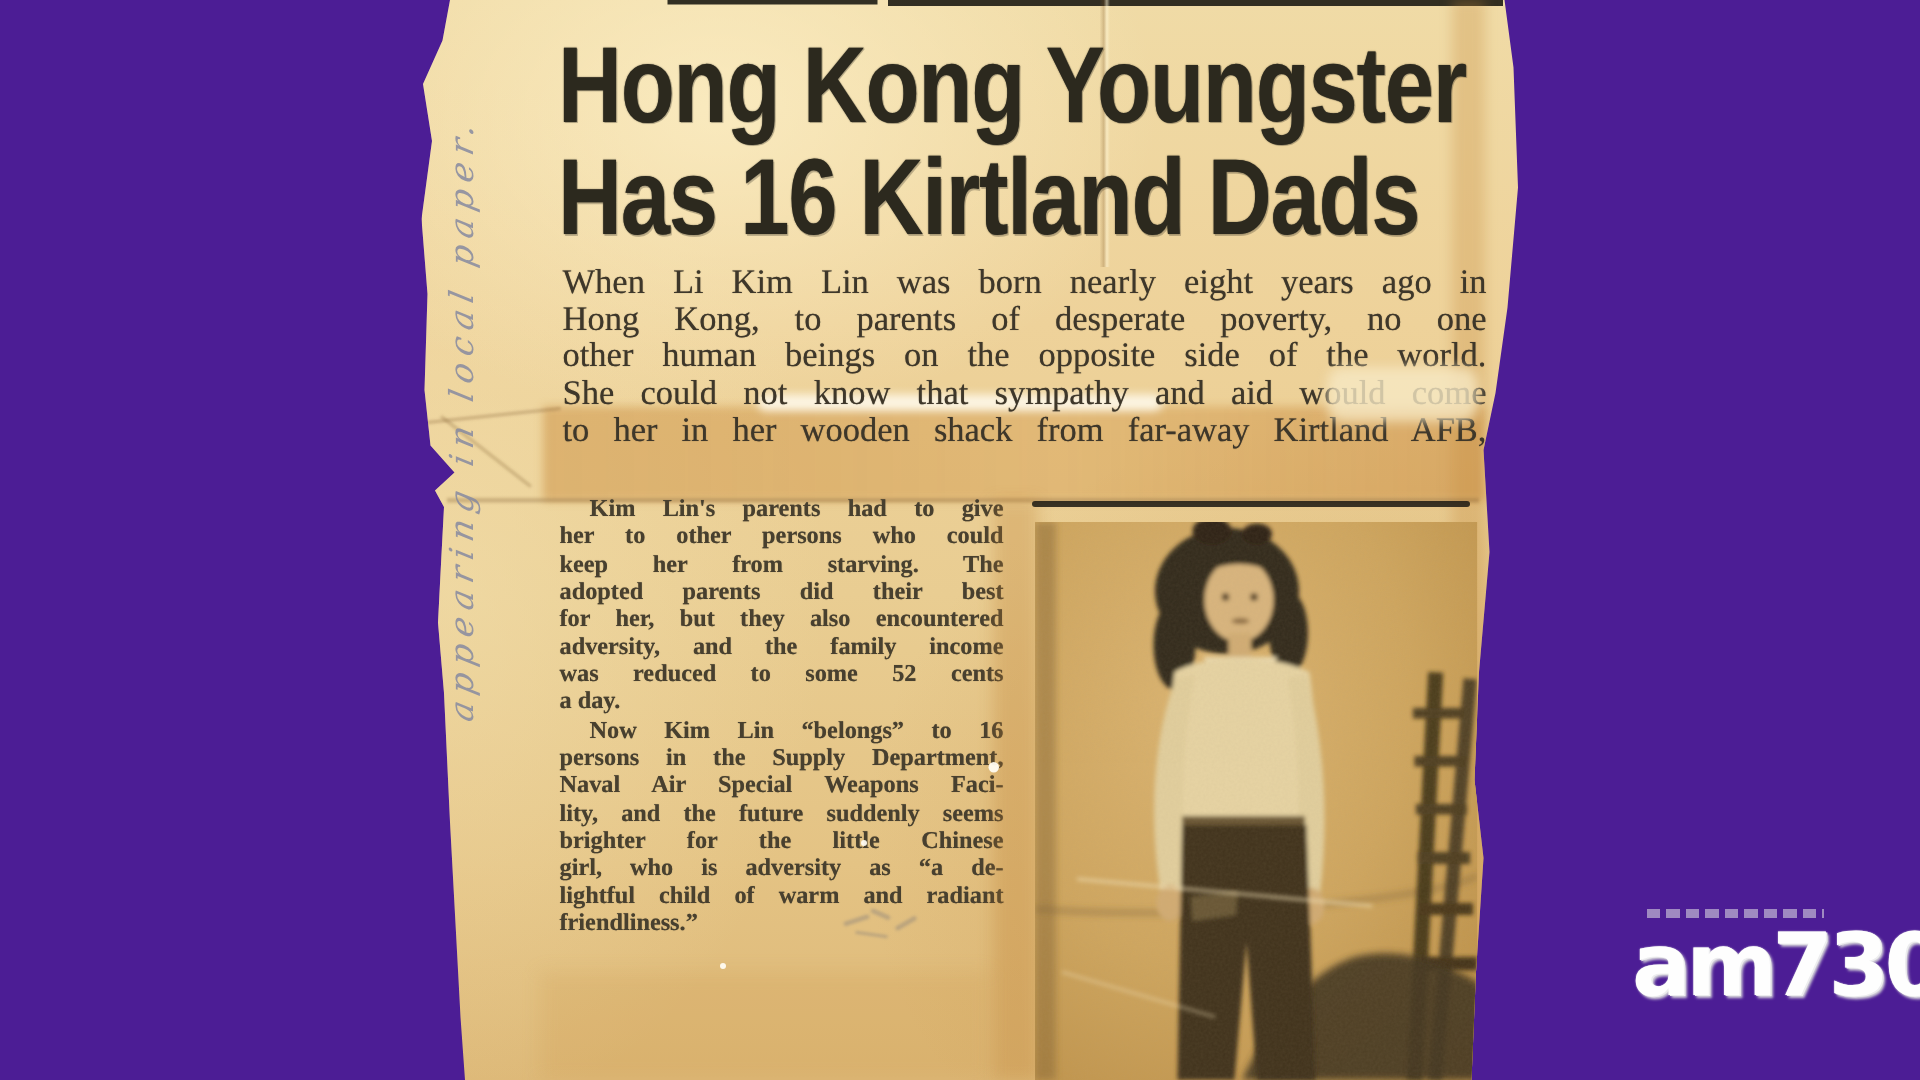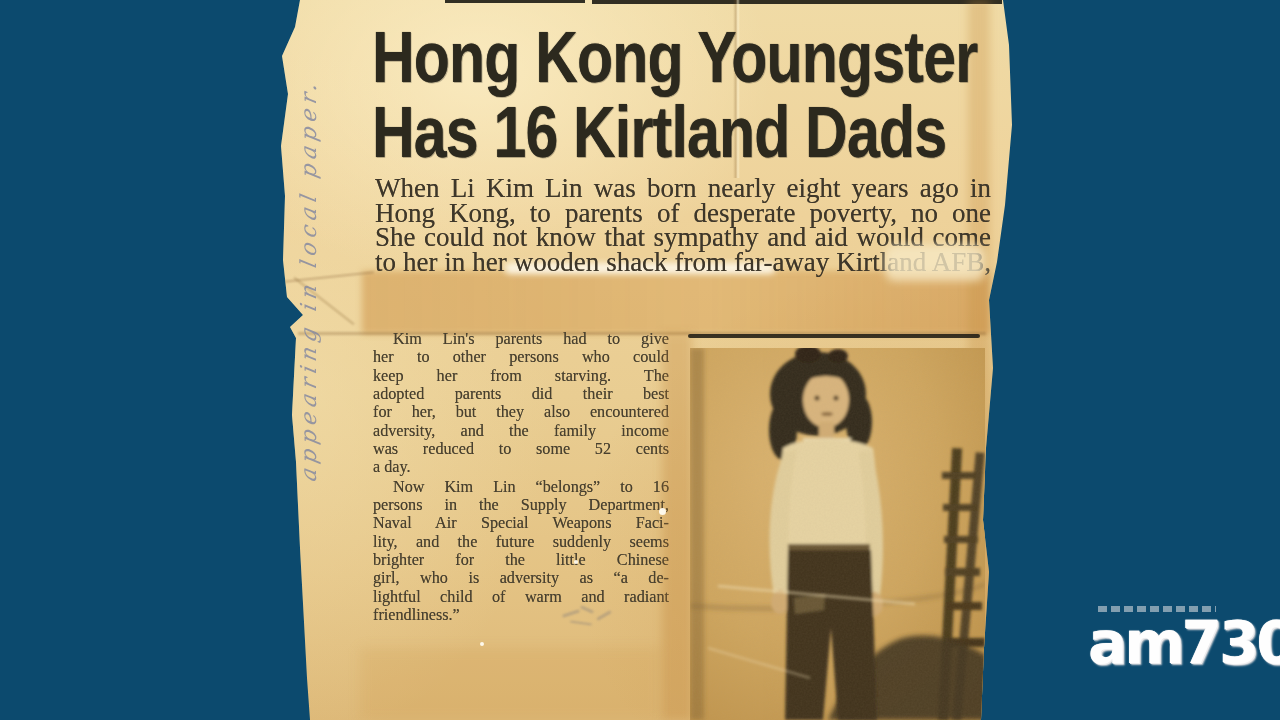--- a/index.html
+++ b/index.html
@@ -1,19 +1,19 @@
 <!DOCTYPE html>
 <html><head>
 <meta charset="utf-8">
 <style>
   * { margin: 0; padding: 0; box-sizing: border-box; }
   html, body { width: 1280px; height: 720px; overflow: hidden; background: #ffffff; }
   body { font-family: "Liberation Serif", serif; position: relative; }
 
-  .stage { position: absolute; inset: 0; width: 1280px; height: 720px; background: #0c4a6e; }
+  .stage { position: absolute; inset: 0; width: 1280px; height: 720px; background: #4c1d95; }
 
   
   .clipping {
     position: absolute; left: 270px; top: 0; width: 745px; height: 720px;
     background:
       radial-gradient(420px 300px at 28% 10%, rgba(255,243,205,.65), rgba(255,243,205,0) 70%),
       radial-gradient(500px 420px at 88% 78%, rgba(188,129,55,.32), rgba(188,129,55,0) 70%),
       radial-gradient(360px 500px at 4% 55%, rgba(244,226,176,.5), rgba(244,226,176,0) 70%),
       linear-gradient(to bottom, #f0dba6 0%, #eeD29A 30%, #e9cd92 55%, #e4c384 80%, #ddb877 100%);
     clip-path: polygon(30px 0px, 733px 0px, 739px 45px, 742px 125px, 735px 205px, 727px 262px,
@@ -61,31 +61,31 @@
     position: absolute; left: 102px; top: 20px; white-space: nowrap;
     font-family: "Liberation Sans", sans-serif; font-weight: 700;
     font-size: 72px; line-height: 75px; letter-spacing: -1px;
     color: #2c291e; transform: scaleX(.82); transform-origin: 0 0;
     text-shadow: 0 0 1px rgba(44,41,30,.85), 1px 1px 0 rgba(44,41,30,.25);
   }
 
   
   .intro {
     position: absolute; left: 105px; top: 176px; width: 616px;
-    font-size: 27px; line-height: 24.7px; color: #3e372a;
+    font-size: 23px; line-height: 24.7px; color: #3e372a;
     text-shadow: 0 0 .6px rgba(62,55,42,.7);
   }
 
   
   .column {
     position: absolute; left: 103px; top: 330px; width: 296px;
     font-size: 16.2px; line-height: 18.35px; color: #48402f;
     text-shadow: 0 0 .5px rgba(72,64,47,.65);
   }
-  .para { margin: 0 0 1px 0; }
+  .para { margin: 0 0 1px 0; font-weight: bold; }
 
   .line { display: block; text-align: justify; text-align-last: justify; }
   .line.lastline { text-align-last: left; }
   .line.indent { text-indent: 20px; }
 
   
   .photo-rule { position: absolute; left: 418px; top: 334px; width: 292px; height: 4px;
     background: #201d14; opacity: .88; border-radius: 2px; }
   .photo { position: absolute; left: 420px; top: 348px; width: 295px; height: 372px; overflow: hidden; }
 
@@ -128,20 +128,21 @@
     <div class="crease crease-d1"></div>
 
     <div class="headline">
       <div>Hong Kong Youngster</div>
       <div>Has 16 Kirtland Dads</div>
     </div>
 
     <div class="intro">
       <span class="line">When Li Kim Lin was born nearly eight years ago in</span>
       <span class="line">Hong Kong, to parents of desperate poverty, no one</span>
+      <span class="line">other human beings on the opposite side of the world.</span>
       <span class="line">She could not know that sympathy and aid would come</span>
       <span class="line">to her in her wooden shack from far-away Kirtland AFB,</span>
     </div>
     <div class="stain damage-world"></div>
 
     <div class="crease crease-h1"></div>
 
     <div class="column">
       <div class="para">
         <span class="line indent">Kim Lin's parents had to give</span>

